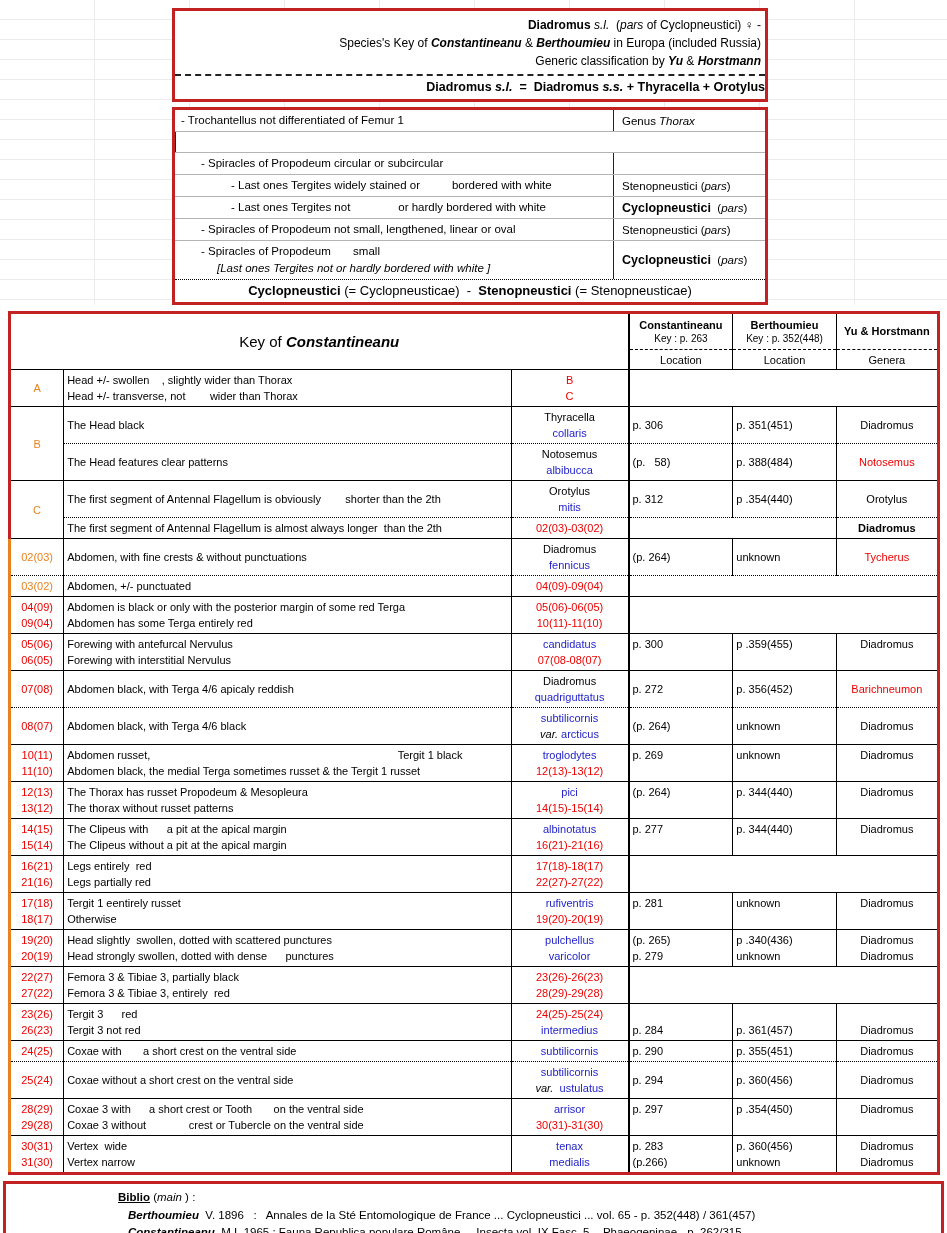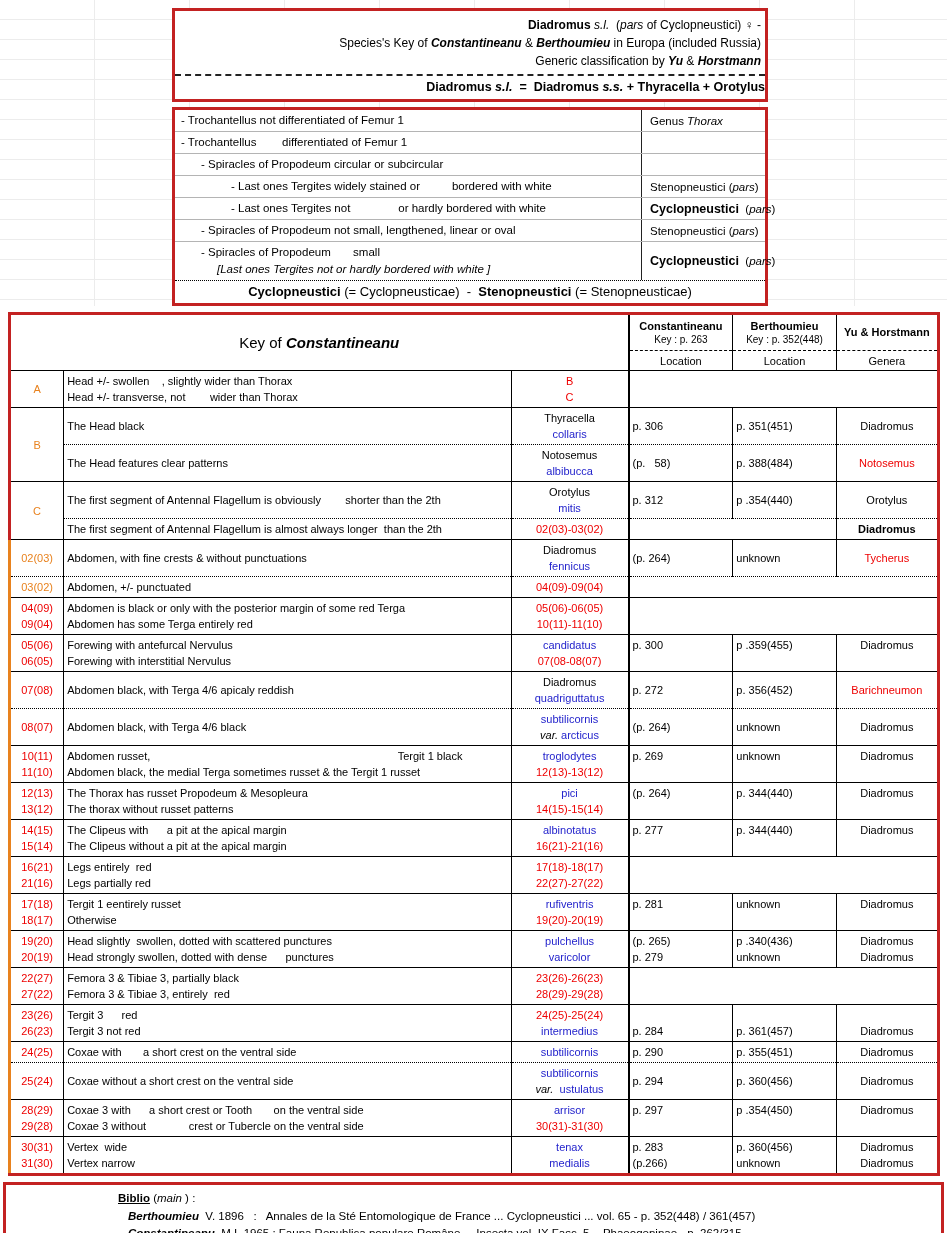--- a/index.html
+++ b/index.html
@@ -39,21 +39,21 @@
   #prekey{width:596px;margin:5px 0 0 172px;font-size:11.5px;}
   .pk-row{display:flex;align-items:stretch;border-top:1px solid #b4b4b4;min-height:21px;}
   .pk-row:first-child{border-top:none;}
   .pk-crit{flex:1;padding:2px 4px 2px 6px;display:flex;flex-direction:column;justify-content:center;}
   .pk-crit .line{white-space:pre;line-height:17px;}
   .pk-crit .line.sub{padding-left:16px;}
   .ind0 .line{padding-left:0;}
   .ind1 .line{padding-left:20px;}
   .ind2 .line{padding-left:50px;}
   .ind1 .line.sub{padding-left:36px;}
-  .pk-res{width:124px;border-left:1.5px solid #222;padding:2px 4px 2px 8px;display:flex;align-items:center;white-space:pre;}
+  .pk-res{width:152px;border-left:1.5px solid #222;padding:2px 4px 2px 8px;display:flex;align-items:center;white-space:pre;}
   #pk-foot{border-top:1.5px dotted #000;text-align:center;
     font-family:Liberation Sans, sans-serif;font-size:13px;padding:3px 0 4px;white-space:pre;}
 
   
   #keywrap{position:relative;margin:6px 0 0 8px;width:932px;}
   #keytable{border-collapse:collapse;table-layout:fixed;width:932px;border:3px solid var(--frame);font-size:11px;}
   #keytable th,#keytable td{padding:2px 3px;overflow:hidden;}
   #keytable td{vertical-align:middle;}
   .line{line-height:16px;min-height:16px;white-space:pre;}
   th{font-weight:normal;}
@@ -97,23 +97,20 @@
 
   <div id="prekey" class="rbox">
     <div id="pk-rows">
         <div class="pk-row">
           <div class="pk-crit ind0">
             <div class="line"><span>- Trochantellus not differentiated of Femur 1</span></div>
           </div>
           <div class="pk-res"><span>Genus </span><span class="seg-i">Thorax</span></div>
         </div>
         <div class="pk-row">
-          <div class="pk-crit ind0">
-            <div class="line"><span>- Trochantellus        differentiated of Femur 1</span></div>
-          </div>
           <div class="pk-res"></div>
         </div>
         <div class="pk-row">
           <div class="pk-crit ind1">
             <div class="line"><span>- Spiracles of Propodeum circular or subcircular</span></div>
           </div>
           <div class="pk-res"></div>
         </div>
         <div class="pk-row">
           <div class="pk-crit ind2">

